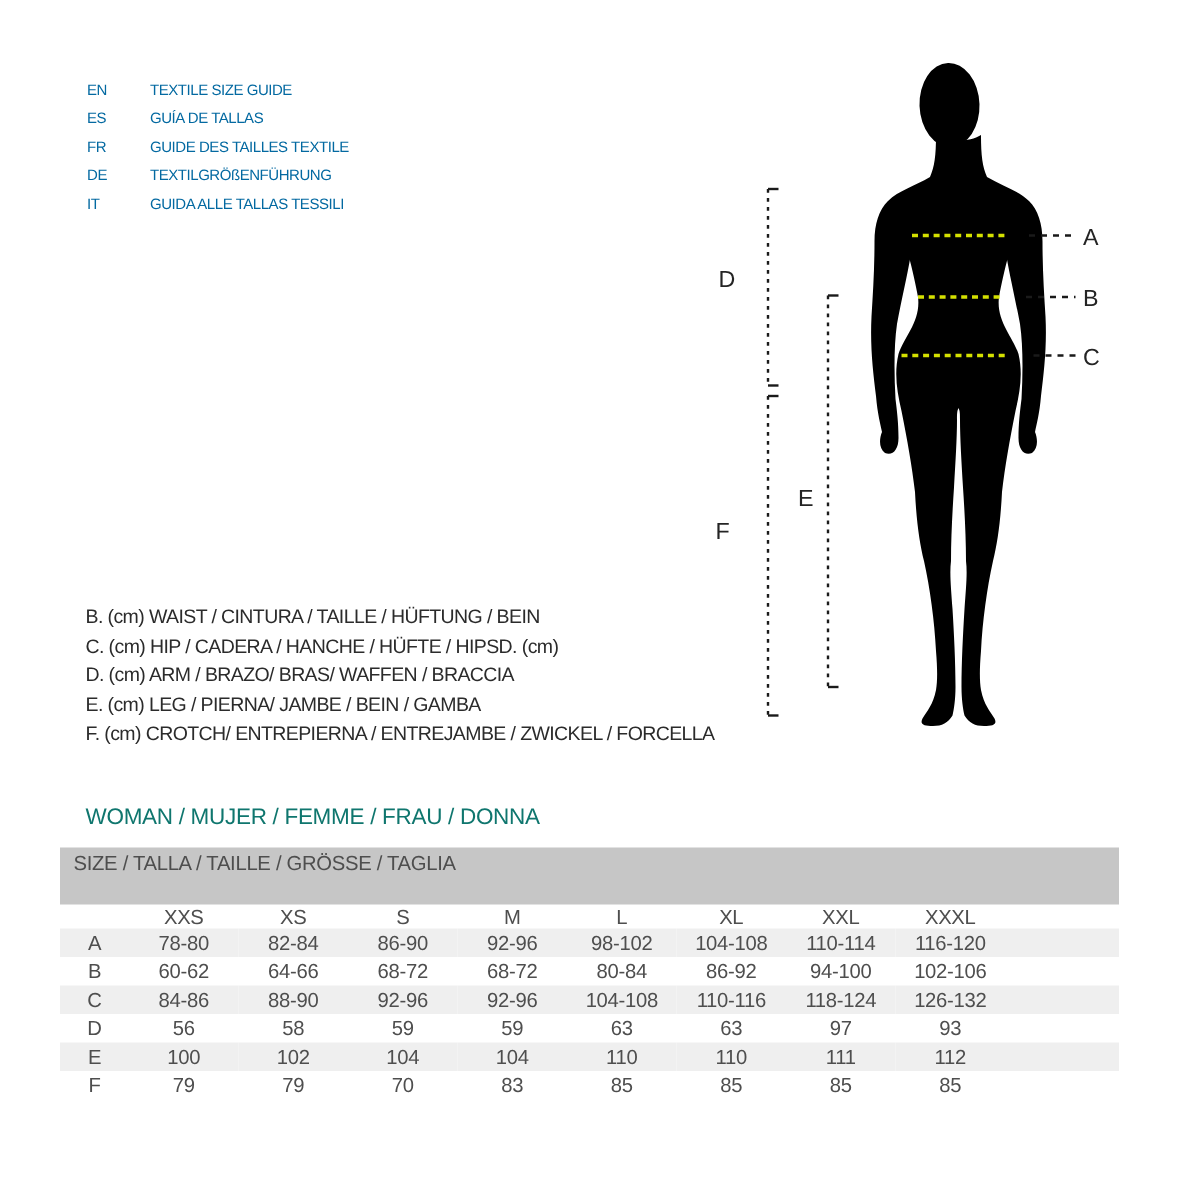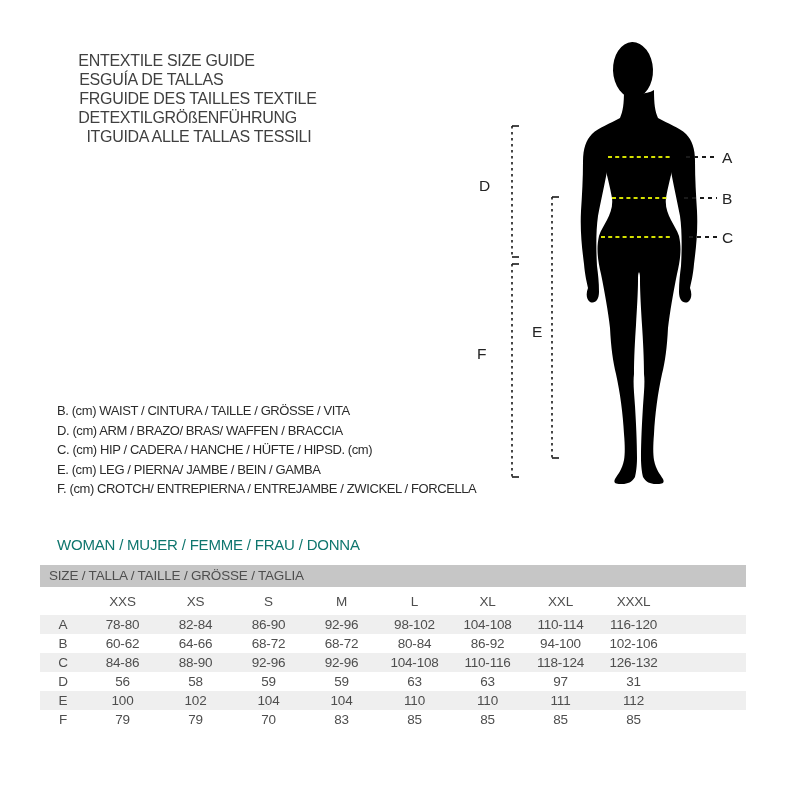--- a/index.html
+++ b/index.html
@@ -2,41 +2,41 @@
 <html><head>
 <meta charset="utf-8">
 <style>
   html,body{margin:0;padding:0;background:#fff;}
   #canvas{position:relative;width:800px;height:800px;background:#ffffff;overflow:hidden;
           font-family:"Liberation Sans",sans-serif;color:#2b2b2b;}
   .abs{position:absolute;}
 
   
   .lang-block{left:58px;top:51px;}
-  .lang-row{display:flex;line-height:19px;font-size:16px;letter-spacing:-0.3px;color:#404040;text-align:right;}
+  .lang-row{display:flex;line-height:19px;font-size:10px;letter-spacing:-0.3px;color:#0369a1;}
   .lang-code{width:42px;flex:0 0 42px;}
 
   
   .figure-svg{left:460px;top:30px;width:310px;height:470px;}
   .figure-svg text{font-family:"Liberation Sans",sans-serif;font-size:15.5px;fill:#242424;}
 
   
   .legend{left:57px;top:401px;font-size:13px;line-height:19.6px;letter-spacing:-0.4px;color:#2b2b2b;}
 
   
   .woman-title{left:57px;top:536px;font-size:15px;letter-spacing:-0.2px;color:#0f766e;}
 
   
   .size-table{left:40px;top:565px;width:706px;}
-  .band{height:22px;background:#c6c6c6;line-height:22px;padding-left:9px;font-size:13.5px;
+  .band{height:38px;background:#c6c6c6;line-height:22px;padding-left:9px;font-size:13.5px;
         color:#4e4e4e;letter-spacing:-0.2px;box-sizing:border-box;}
   table{width:100%;border-collapse:collapse;table-layout:fixed;}
   th,td{font-weight:normal;text-align:center;font-size:13.5px;color:#4e4e4e;
         padding:0;letter-spacing:-0.2px;white-space:nowrap;}
-  thead th{height:28px;vertical-align:middle;}
+  thead th{height:16px;vertical-align:middle;}
   tbody td{height:19px;vertical-align:middle;}
   tbody tr.stripe{background:#efefef;}
 </style>
 </head>
 <body>
 
 <div id="canvas">
 
   <div class="abs lang-block">
     <div class="lang-row">
@@ -130,23 +130,23 @@
 
     <g stroke="#1a1a1a" stroke-width="1.6">
       <line x1="52" y1="234" x2="59" y2="234"></line>
       <line x1="52" y1="234" x2="52" y2="447" stroke-dasharray="2.5 3.5"></line>
       <line x1="52" y1="447" x2="59" y2="447"></line>
     </g>
     <text x="17" y="329">F</text>
   </svg>
 
   <div class="abs legend">
-    <div>B. (cm) WAIST / CINTURA / TAILLE / GRÖSSE / VITA</div>
+    <div>B. (cm) WAIST / CINTURA / TAILLE / HÜFTUNG / BEIN</div>
+    <div>C. (cm) HIP / CADERA / HANCHE / HÜFTE / HIPSD. (cm)</div>
     <div>D. (cm) ARM / BRAZO/ BRAS/ WAFFEN / BRACCIA</div>
-    <div>C. (cm) HIP / CADERA / HANCHE / HÜFTE / HIPSD. (cm)</div>
     <div>E. (cm) LEG / PIERNA/ JAMBE / BEIN / GAMBA</div>
     <div>F. (cm) CROTCH/ ENTREPIERNA / ENTREJAMBE / ZWICKEL / FORCELLA</div>
   </div>
 
   <div class="abs woman-title">WOMAN / MUJER / FEMME / FRAU / DONNA</div>
 
   <div class="abs size-table">
     <div class="band">SIZE / TALLA / TAILLE / GRÖSSE / TAGLIA</div>
     <table>
       <colgroup>
@@ -214,21 +214,21 @@
         </tr>
         <tr>
           <td>D</td>
           <td>56</td>
           <td>58</td>
           <td>59</td>
           <td>59</td>
           <td>63</td>
           <td>63</td>
           <td>97</td>
-          <td>31</td>
+          <td>93</td>
           <td></td>
         </tr>
         <tr class="stripe">
           <td>E</td>
           <td>100</td>
           <td>102</td>
           <td>104</td>
           <td>104</td>
           <td>110</td>
           <td>110</td>

